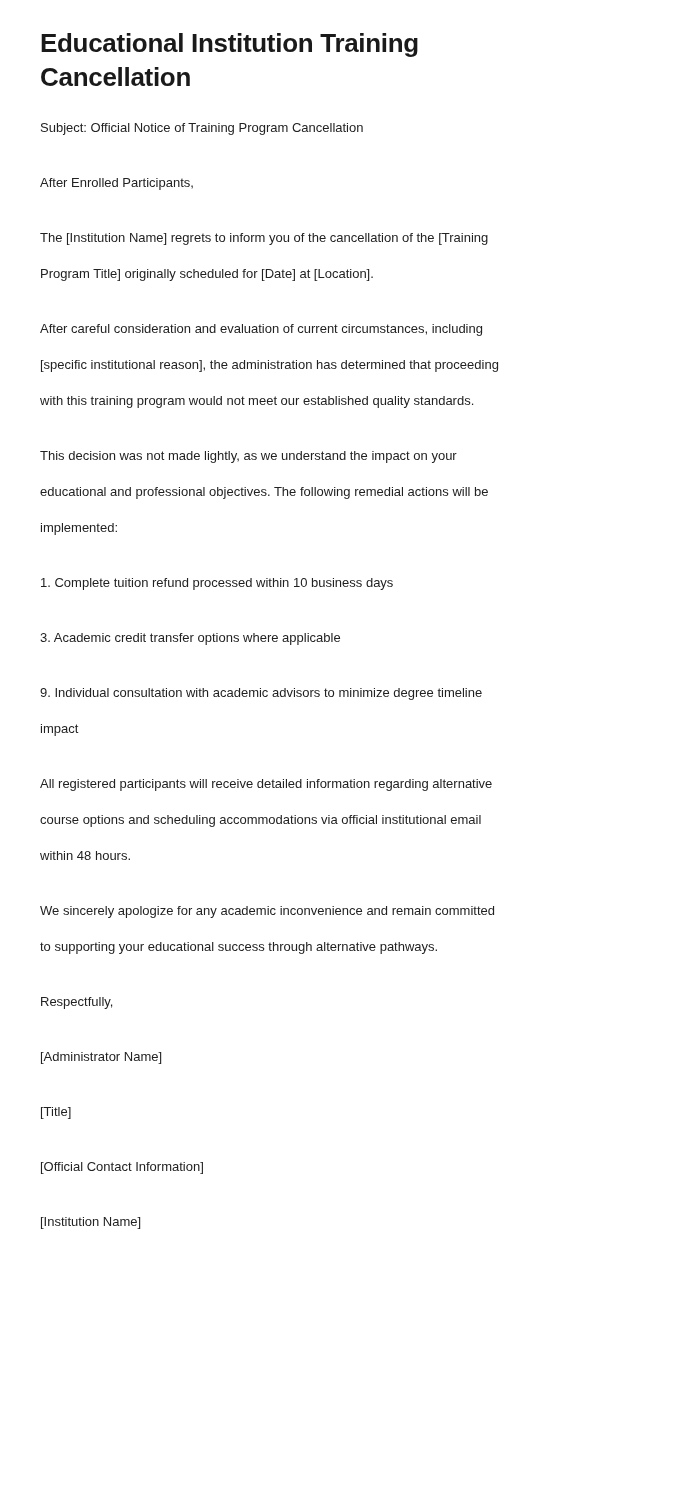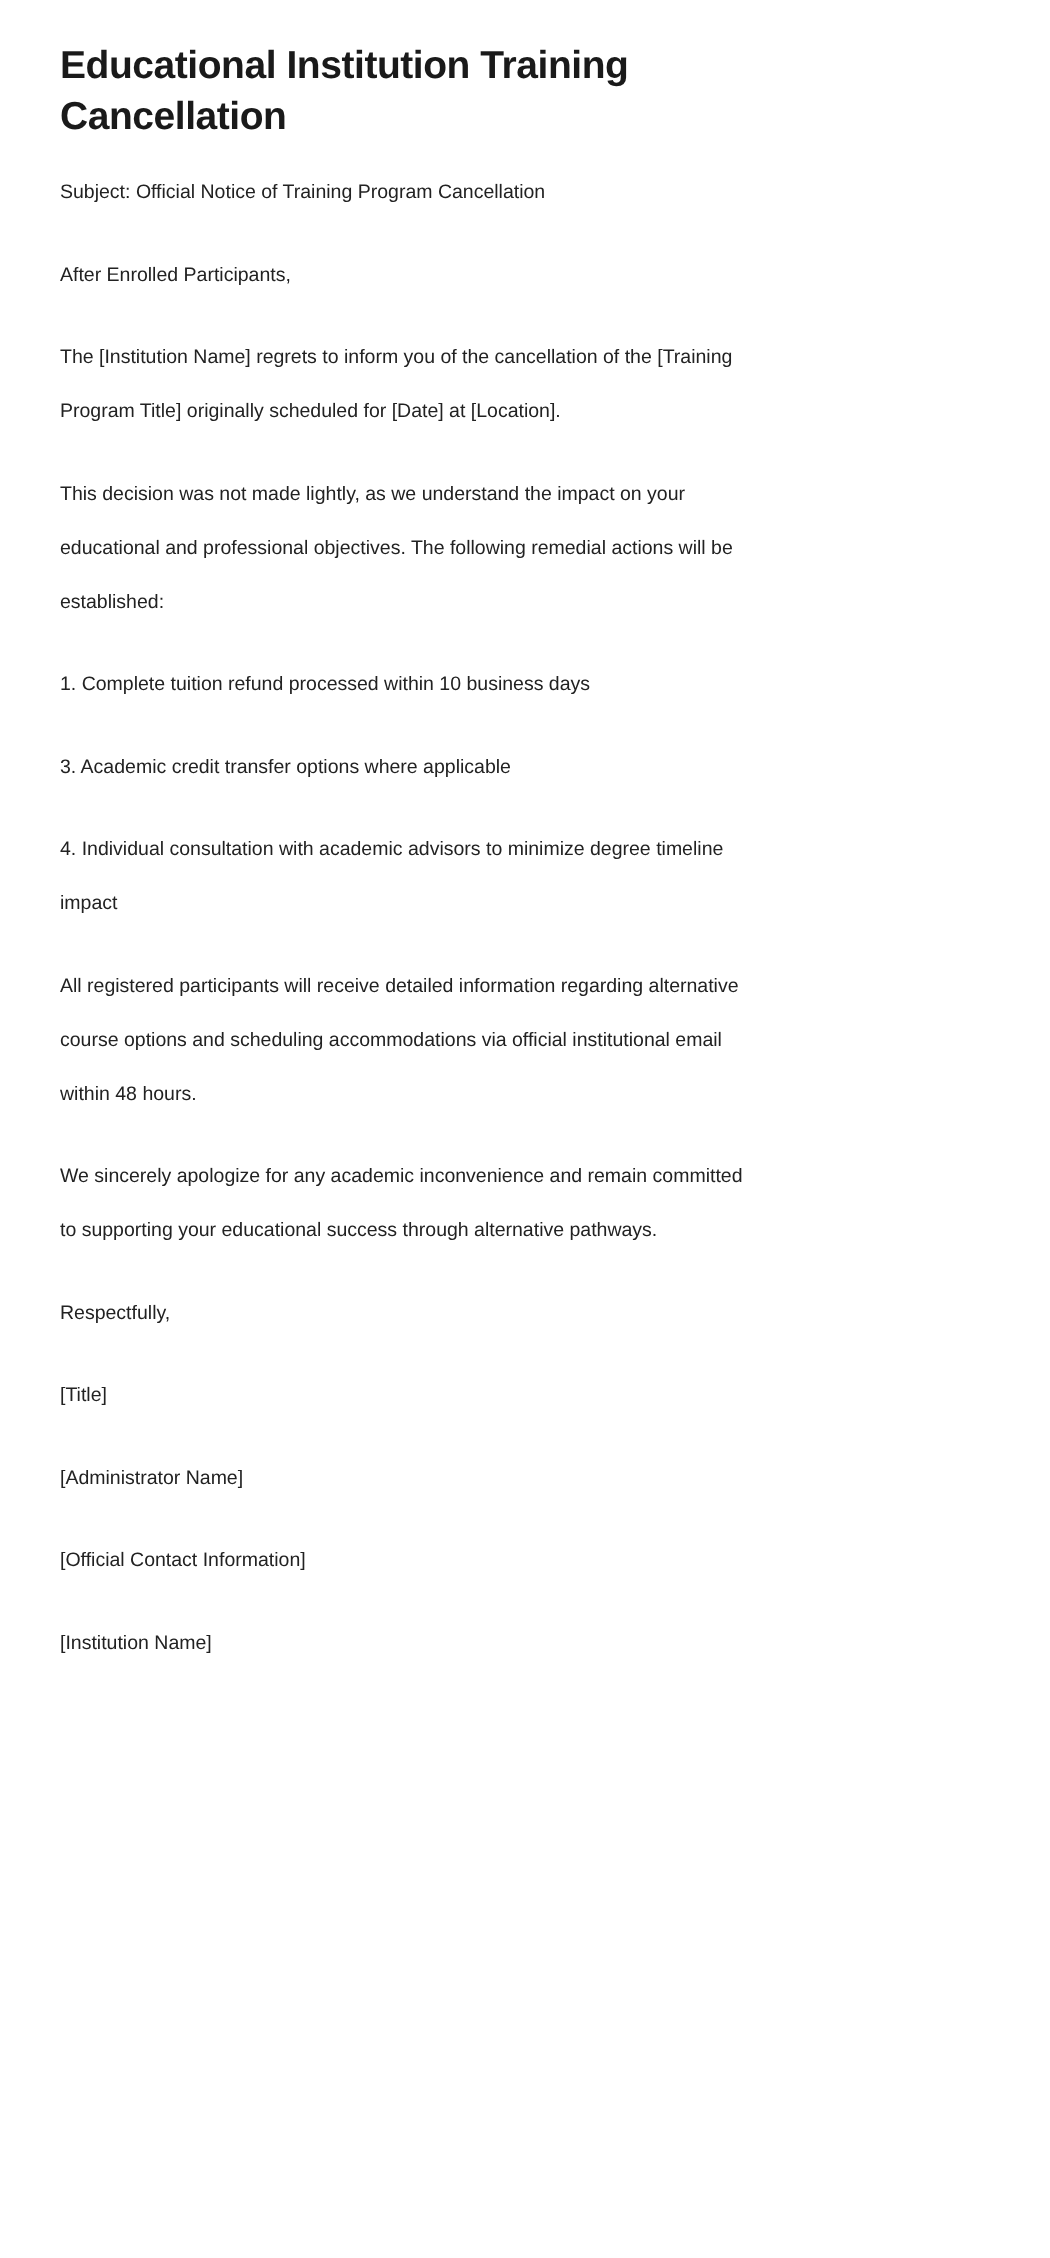--- a/index.html
+++ b/index.html
@@ -54,38 +54,39 @@
   <h1 class="doc-title">Educational Institution Training Cancellation</h1>
 
   <div class="doc-body">
 
     <p class="para">Subject: Official Notice of Training Program Cancellation</p>
 
     <p class="para">After Enrolled Participants,</p>
 
     <p class="para">The [Institution Name] regrets to inform you of the cancellation of the [Training Program Title] originally scheduled for [Date] at [Location].</p>
 
+    <p class="para">After careful consideration and evaluation of current circumstances, including [specific institutional reason], the administration has determined that proceeding with this training program would not meet our established quality standards.</p>
 
-    <p class="para">This decision was not made lightly, as we understand the impact on your educational and professional objectives. The following remedial actions will be established:</p>
+    <p class="para">This decision was not made lightly, as we understand the impact on your educational and professional objectives. The following remedial actions will be implemented:</p>
 
     <p class="para">1. Complete tuition refund processed within 10 business days</p>
 
 
     <p class="para">3. Academic credit transfer options where applicable</p>
 
-    <p class="para">4. Individual consultation with academic advisors to minimize degree timeline impact</p>
+    <p class="para">9. Individual consultation with academic advisors to minimize degree timeline impact</p>
 
     <p class="para">All registered participants will receive detailed information regarding alternative course options and scheduling accommodations via official institutional email within 48 hours.</p>
 
     <p class="para">We sincerely apologize for any academic inconvenience and remain committed to supporting your educational success through alternative pathways.</p>
 
     <p class="para">Respectfully,</p>
 
+    <p class="para">[Administrator Name]</p>
+
     <p class="para">[Title]</p>
-
-    <p class="para">[Administrator Name]</p>
 
     <p class="para">[Official Contact Information]</p>
 
     <p class="para">[Institution Name]</p>
 
   </div>
 </div>
 
 </body></html>

